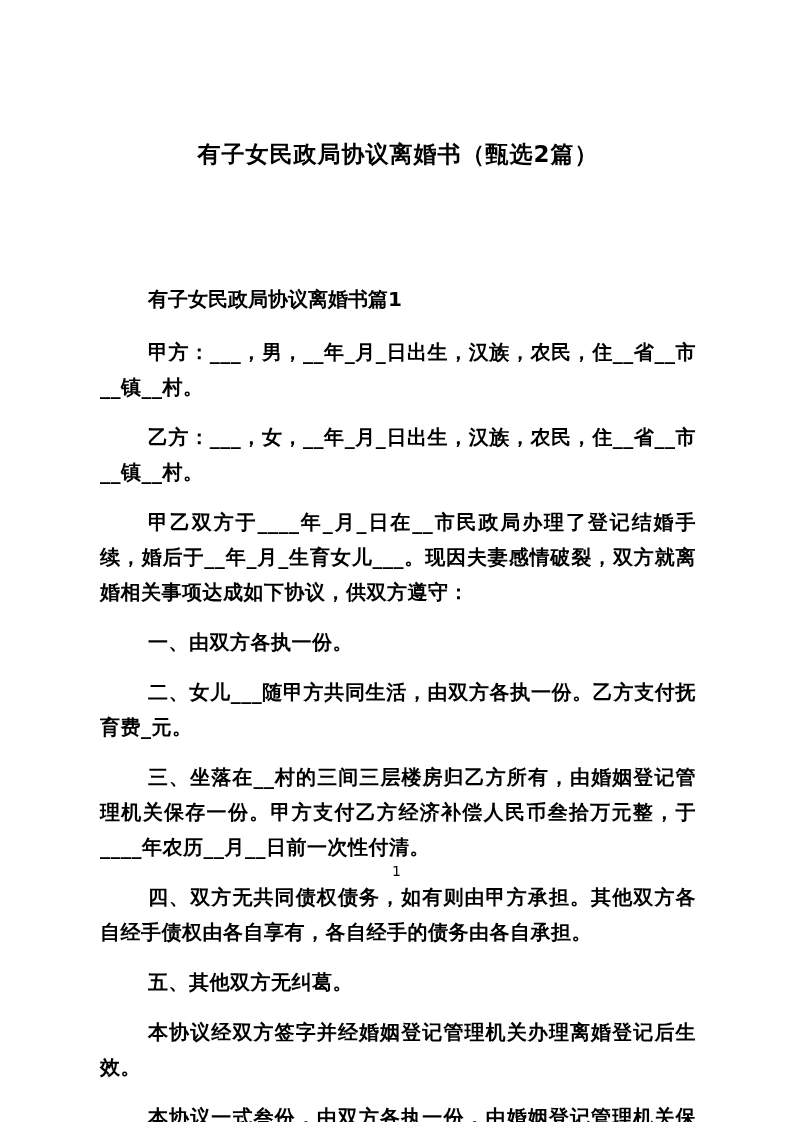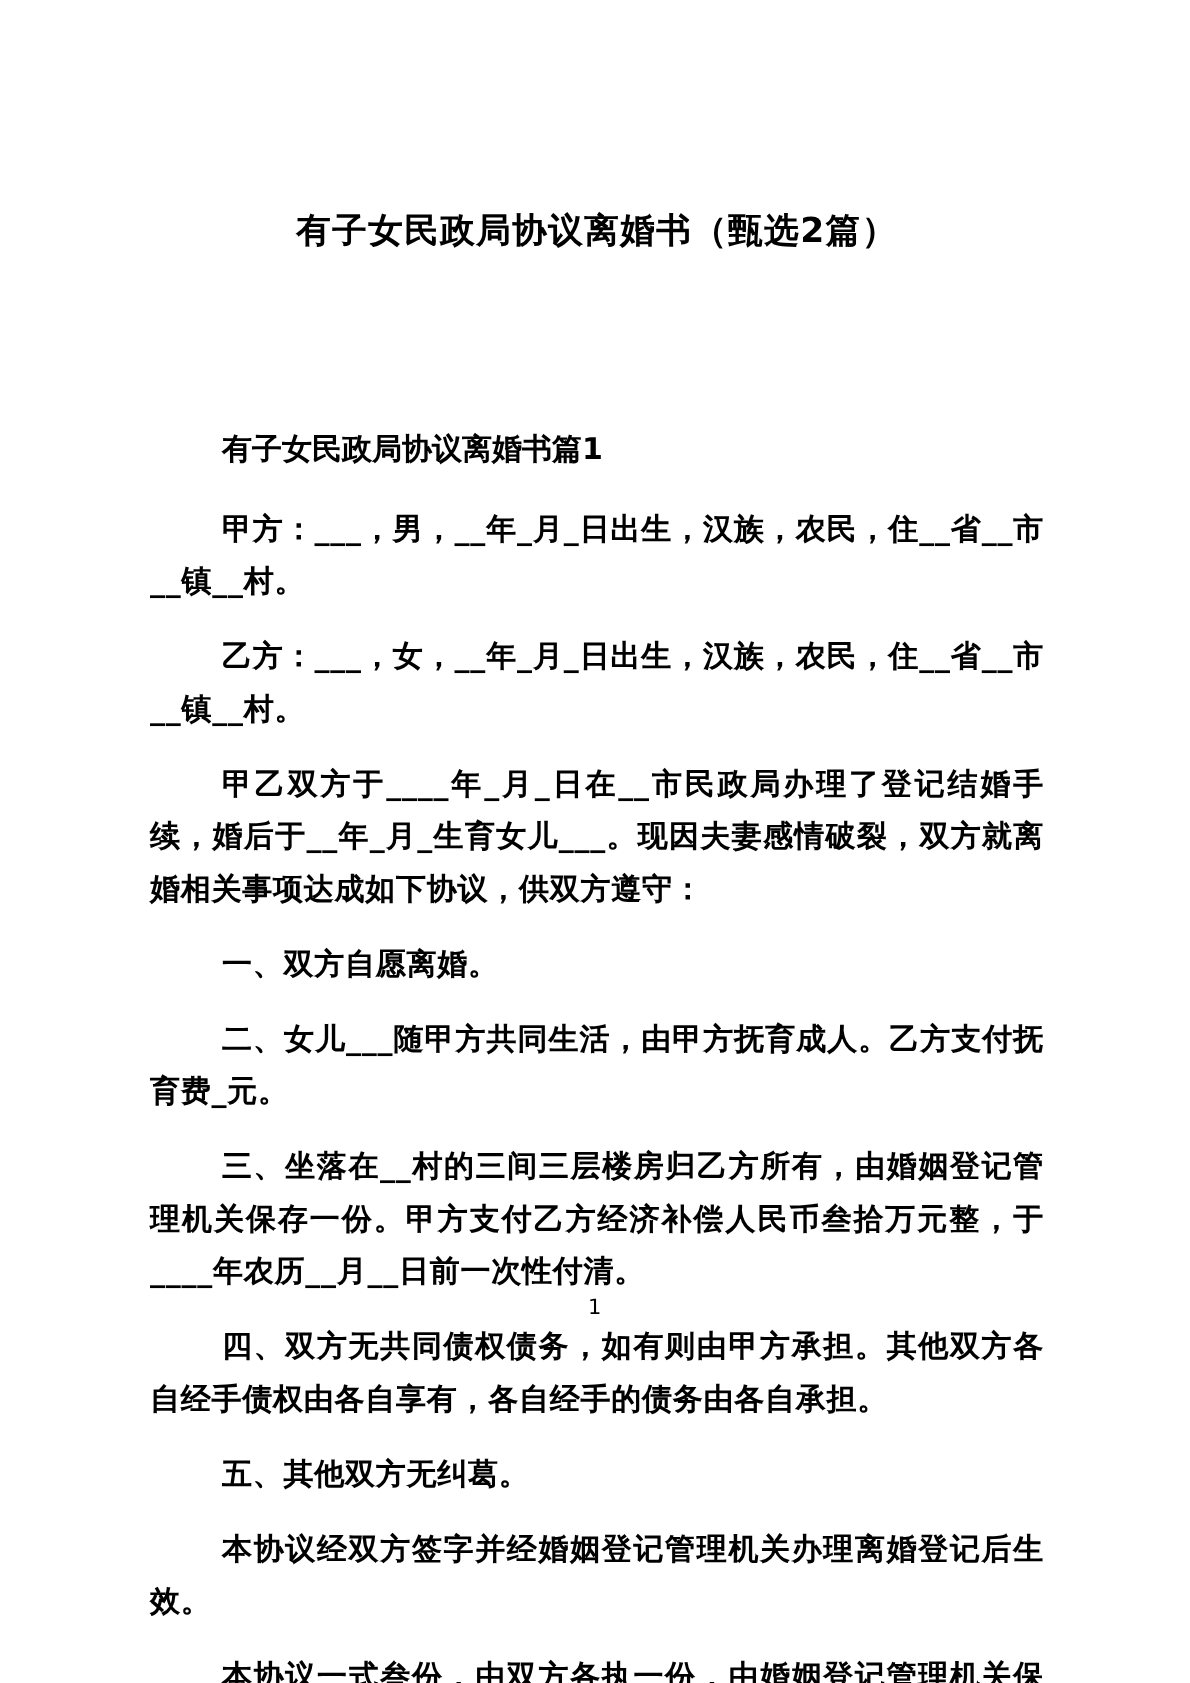--- a/index.html
+++ b/index.html
@@ -64,22 +64,22 @@
 
 <div class="page">
 
   <h1 class="doc-title">有子女民政局协议离婚书（甄选2篇）</h1>
 
   <h2 class="section-heading">有子女民政局协议离婚书篇1</h2>
 
   <p class="para">甲方：___，男，__年_月_日出生，汉族，农民，住__省__市__镇__村。</p>
   <p class="para">乙方：___，女，__年_月_日出生，汉族，农民，住__省__市__镇__村。</p>
   <p class="para">甲乙双方于____年_月_日在__市民政局办理了登记结婚手续，婚后于__年_月_生育女儿___。现因夫妻感情破裂，双方就离婚相关事项达成如下协议，供双方遵守：</p>
-  <p class="para">一、双方自愿离婚。</p>
-  <p class="para">二、女儿___随甲方共同生活，由甲方抚育成人。乙方支付抚育费_元。</p>
+  <p class="para">一、由双方各执一份。</p>
+  <p class="para">二、女儿___随甲方共同生活，由双方各执一份。乙方支付抚育费_元。</p>
   <p class="para">三、坐落在__村的三间三层楼房归乙方所有，由婚姻登记管理机关保存一份。甲方支付乙方经济补偿人民币叁拾万元整，于____年农历__月__日前一次性付清。</p>
   <p class="para">四、双方无共同债权债务，如有则由甲方承担。其他双方各自经手债权由各自享有，各自经手的债务由各自承担。</p>
   <p class="para">五、其他双方无纠葛。</p>
   <p class="para">本协议经双方签字并经婚姻登记管理机关办理离婚登记后生效。</p>
   <p class="para">本协议一式叁份，由双方各执一份，由婚姻登记管理机关保存一份。</p>
   <p class="para">甲方：乙方：</p>
 
   <div class="page-footer">
     <span class="page-number">1</span>
   </div>

